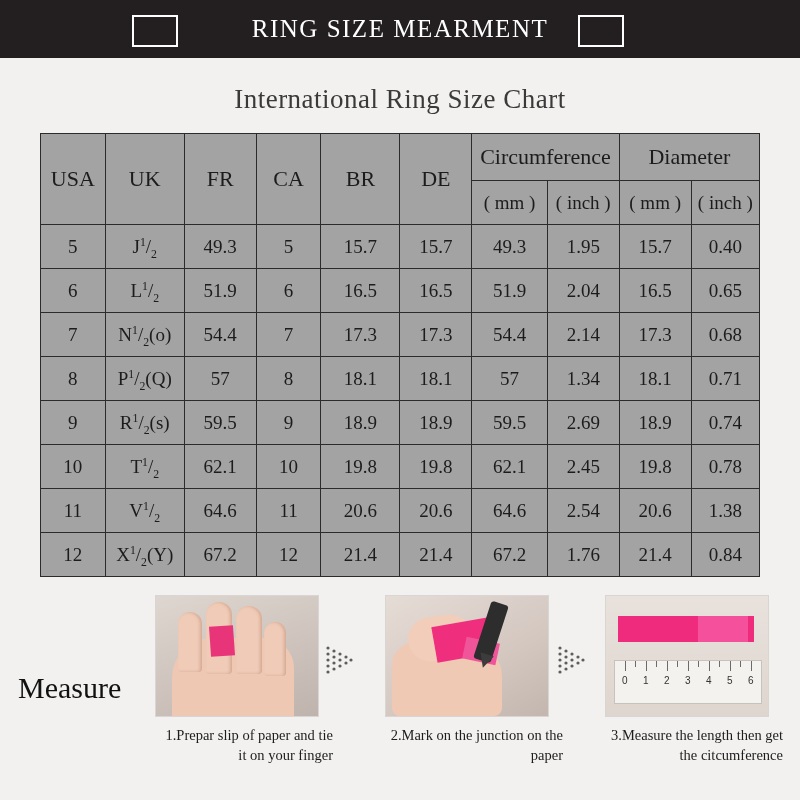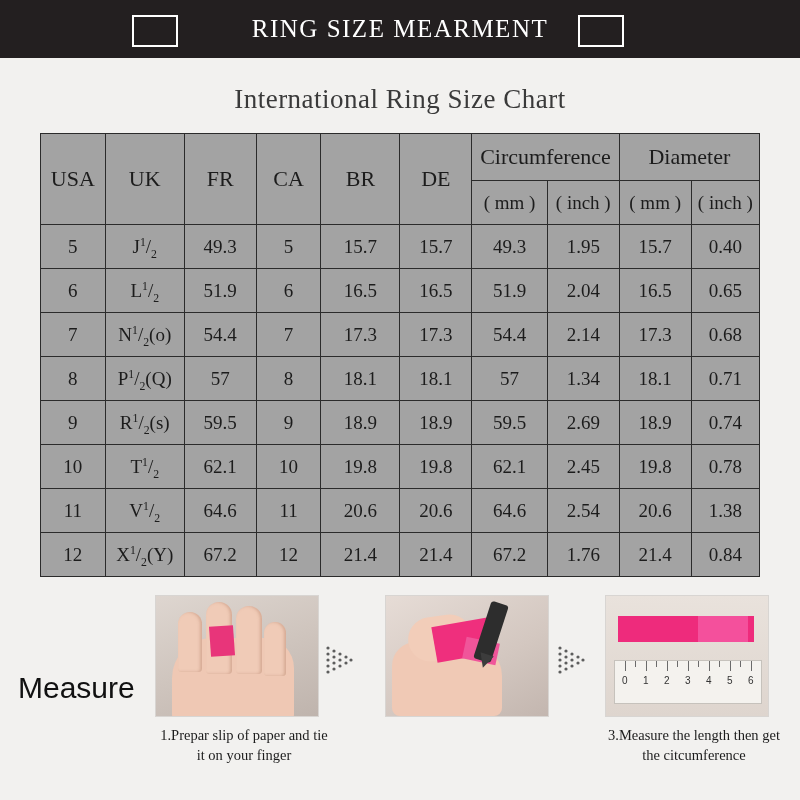--- a/index.html
+++ b/index.html
@@ -92,21 +92,21 @@
   
   #measure-section {
     position: relative;
     margin-top: 18px;
     height: 215px;
   }
   #measure-label {
     position: absolute;
     left: 18px;
     top: 76px;
-    font-family: Liberation Sans, sans-serif;
+    font-family: Liberation Serif, serif;
     font-size: 30px;
     color: #111111;
   }
   .step {
     position: absolute;
     top: 0;
     width: 162px;
   }
   .step-1 { left: 155px; }
   .step-2 { left: 385px; }
@@ -117,21 +117,21 @@
     border: 1px solid #d8d5d2;
     position: relative;
     overflow: hidden;
   }
   .step-caption {
     margin-top: 9px;
     font-family: "Liberation Serif", serif;
     font-size: 14.5px;
     color: #1c1c1c;
     line-height: 1.35;
-    text-align: center;
+    text-align: right;
   }
   .step-3 .step-caption { width: 178px; }
   .step-2 .step-caption { width: 178px; }
   .step-1 .step-caption { width: 178px; }
 
   
   .arrow {
     position: absolute;
     top: 48px;
     width: 28px;
@@ -454,20 +454,21 @@
   <div class="step step-2">
     <div class="step-photo">
       <div class="ph2-bg"></div>
       <div class="ph2-hand"></div>
       <div class="ph2-finger"></div>
       <div class="ph2-paper"></div>
       <div class="ph2-paper2"></div>
       <div class="ph2-pen"></div>
       <div class="ph2-pen-tip"></div>
     </div>
+    <div class="step-caption">2.Mark on the junction on the paper</div>
   </div>
 
   <div class="arrow arrow-2">
     <svg width="28" height="34" viewBox="0 0 28 34" aria-hidden="true">
       <g fill="#5d5d5d">
         <circle cx="3" cy="5" r="1.6"></circle>
           <circle cx="3" cy="11" r="1.6"></circle>
           <circle cx="3" cy="17" r="1.6"></circle>
           <circle cx="3" cy="23" r="1.6"></circle>
           <circle cx="3" cy="29" r="1.6"></circle>

